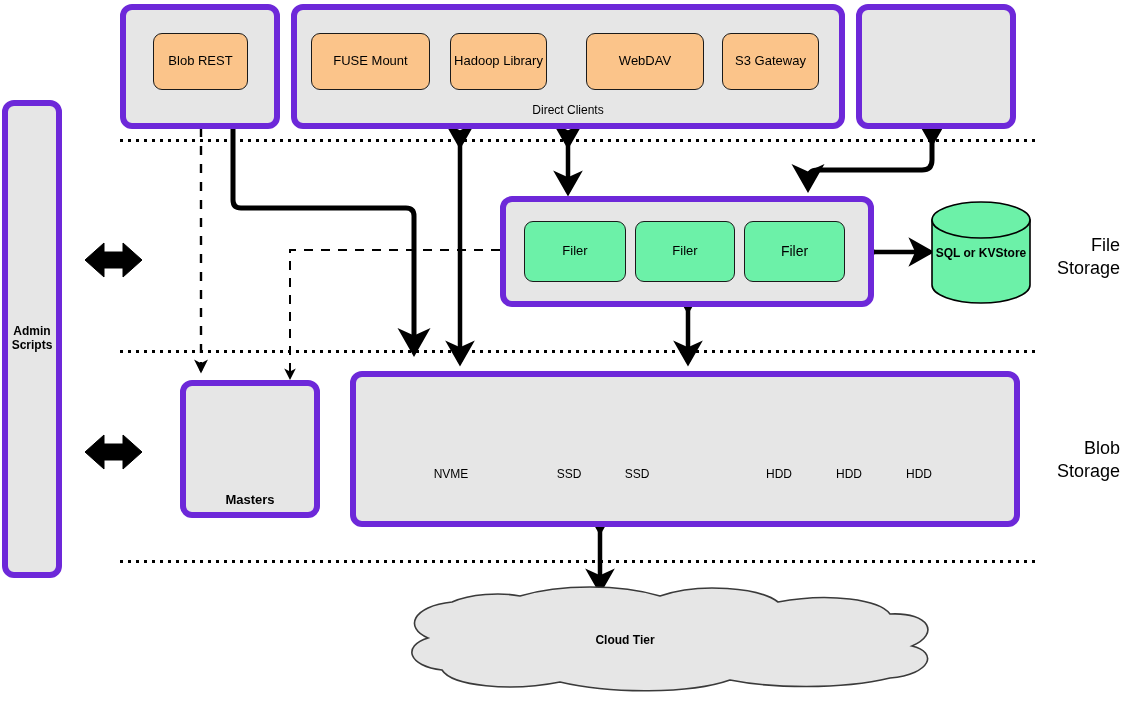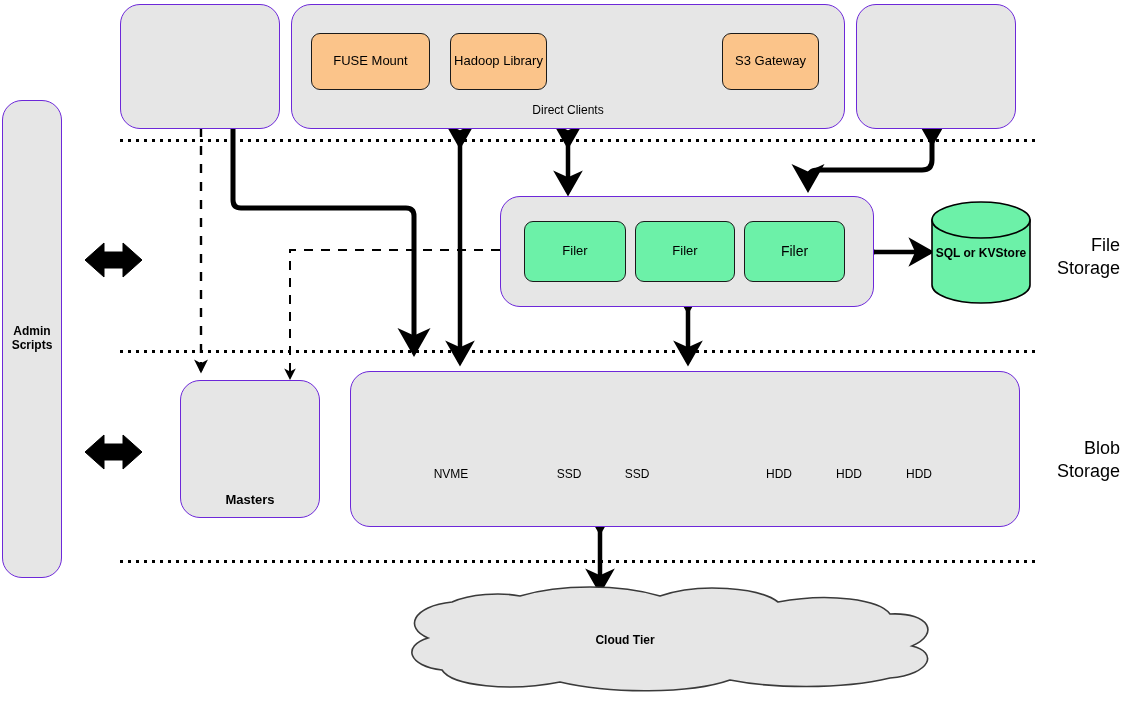--- a/index.html
+++ b/index.html
@@ -1,21 +1,21 @@
 <!DOCTYPE html>
 <html><head>
 <meta charset="utf-8">
 <style>
   html,body{margin:0;padding:0;background:#ffffff;}
   body{width:1121px;height:701px;position:relative;overflow:hidden;
        font-family:"Liberation Sans","DejaVu Sans",sans-serif;color:#000;}
   #canvas{position:absolute;left:0;top:0;width:1121px;height:701px;}
   .node{position:absolute;box-sizing:border-box;display:flex;align-items:center;
         justify-content:center;text-align:center;line-height:1.15;}
-  .group{background:#e6e6e6;border:1px solid #6d28d9;border-radius:20px;}
+  .group{background:#e6e6e6;border:6px solid #6d28d9;border-radius:12px;}
   .orange{background:#fbc48a;border:1px solid #1a1a1a;border-radius:9px;font-size:13px;}
   .green{background:#6cf1a8;border:1px solid #1a1a1a;border-radius:9px;font-size:13px;}
   .grouplabel{position:absolute;font-size:12px;color:#000;text-align:center;}
   .sidelabel{position:absolute;font-size:18px;text-align:right;line-height:1.3;}
   .bold{font-weight:bold;}
   svg.layer{position:absolute;left:0;top:0;width:1121px;height:701px;
             pointer-events:none;overflow:visible;}
   .cyl-label{position:absolute;font-size:12px;text-align:center;width:100%;}
 </style>
 </head>
@@ -145,24 +145,26 @@
                C470,594 500,592 520,596 Z" fill="#e6e6e6" stroke="#3a3a3a" stroke-width="1.6"></path>
     </g>
   </svg>
 
   <div class="node group" style="left:2px;top:100px;width:60px;height:478px;flex-direction:column;">
     <span class="bold" style="font-size:12px;">Admin</span>
     <span class="bold" style="font-size:12px;">Scripts</span>
   </div>
 
   <div class="node group" style="left:120px;top:4px;width:160px;height:125px;"></div>
+  <div class="node orange" style="left:153px;top:33px;width:95px;height:57px;">Blob REST</div>
 
   <div class="node group" style="left:291px;top:4px;width:554px;height:125px;"></div>
   <div class="node orange" style="left:311px;top:33px;width:119px;height:57px;">FUSE Mount</div>
   <div class="node orange" style="left:450px;top:33px;width:97px;height:57px;">Hadoop Library</div>
+  <div class="node orange" style="left:586px;top:33px;width:118px;height:57px;">WebDAV</div>
   <div class="node orange" style="left:722px;top:33px;width:97px;height:57px;">S3 Gateway</div>
   <div class="grouplabel" style="left:291px;top:103px;width:554px;">Direct Clients</div>
 
   <div class="node group" style="left:856px;top:4px;width:160px;height:125px;"></div>
 
   <div class="node group" style="left:500px;top:196px;width:374px;height:111px;"></div>
   <div class="node green" style="left:524px;top:221px;width:102px;height:61px;">Filer</div>
   <div class="node green" style="left:635px;top:221px;width:100px;height:61px;">Filer</div>
   <div class="node green" style="left:744px;top:221px;width:101px;height:61px;font-size:14px;">Filer</div>
 

